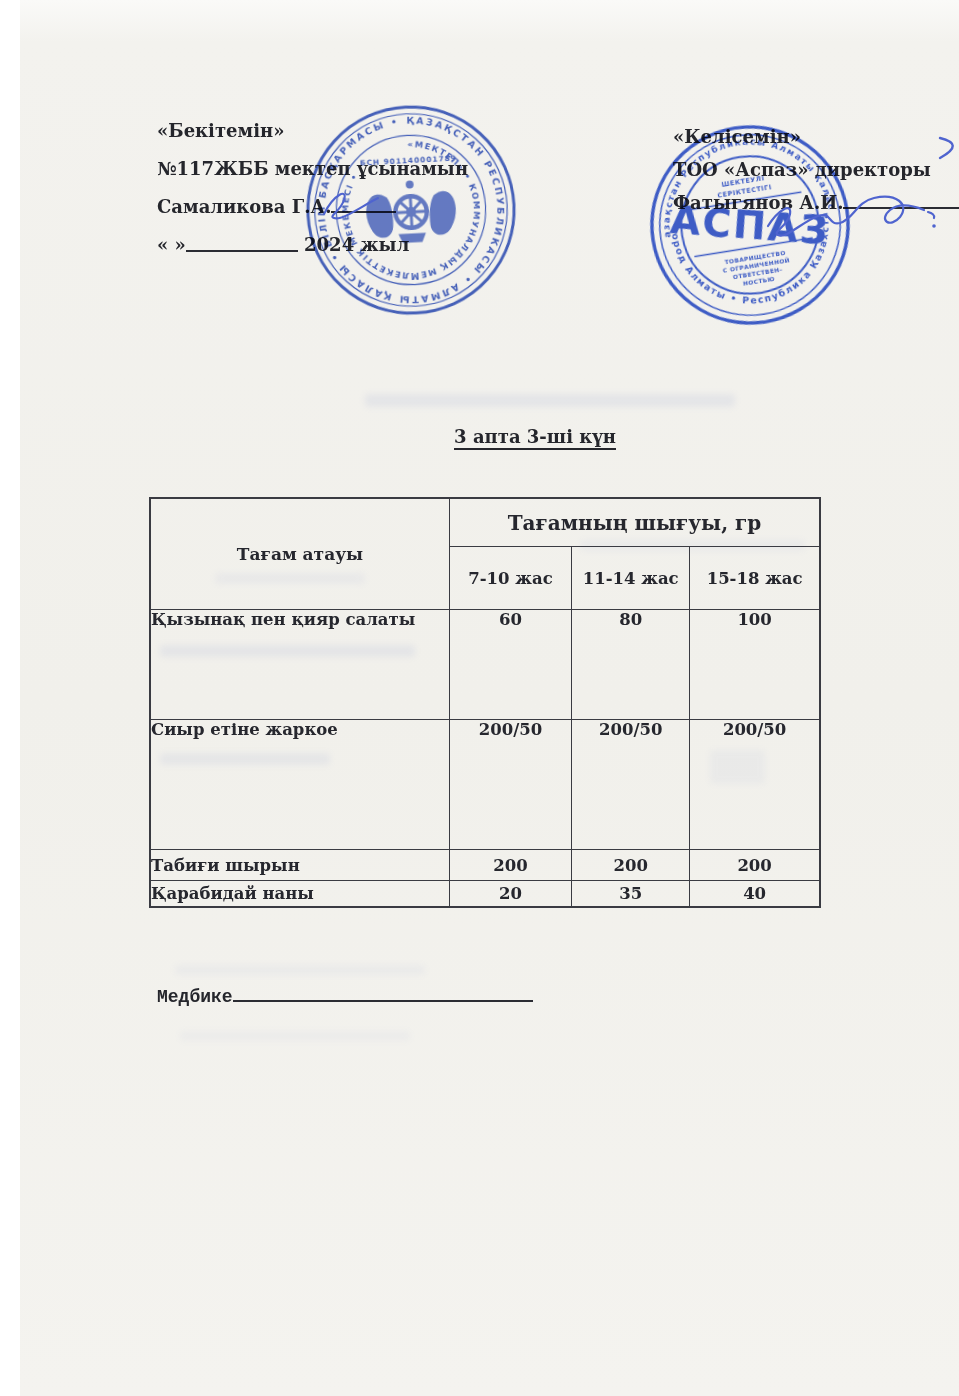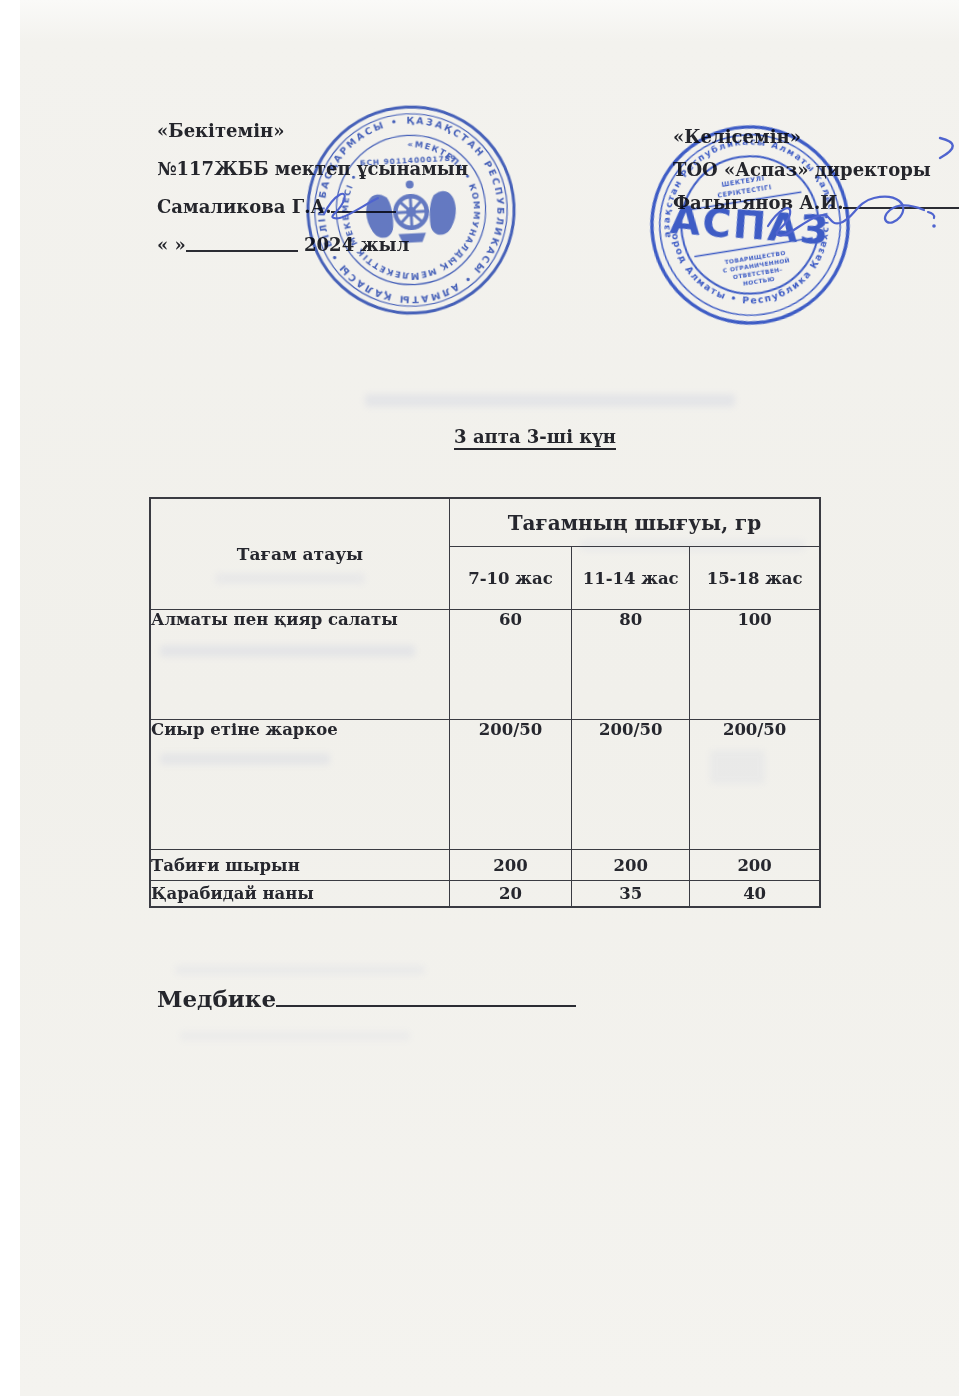--- a/index.html
+++ b/index.html
@@ -40,21 +40,21 @@
   tr.age-row th{height:62px;text-align:center;font-size:16.5px;}
   td.dish{padding:5px 4px 0 9px;vertical-align:top;text-align:left;}
   td.val{vertical-align:top;text-align:center;padding-top:5px;}
   tr.r1{height:110px;}
   tr.r2{height:130px;}
   tr.r3{height:31px;}
   tr.r4{height:26px;padding-left:35px;}
   tr.r3 td.dish,tr.r4 td.dish{vertical-align:middle;padding-top:0;}
   tr.r3 td.val,tr.r4 td.val{vertical-align:middle;padding-top:0;}
   
-  .nurse{position:absolute;left:137px;top:985px;font-weight:bold;font-size:23px;white-space:nowrap;}
+  .nurse{position:absolute;left:137px;top:985px;font-weight:bold;font-size:18px;white-space:nowrap;font-family:Liberation Mono, monospace;}
   
   .stamp{position:absolute;mix-blend-mode:multiply;filter:blur(0.35px);}
   .stamp-left{left:283px;top:102px;width:216px;height:216px;opacity:.88;transform:rotate(-3deg);}
   .stamp-right{left:627px;top:122px;width:206px;height:206px;opacity:.9;transform:rotate(-9deg);}
   .stamp text{font-family:"DejaVu Sans","Liberation Sans",sans-serif;font-weight:bold;}
   .ring-a{font-size:9.5px;letter-spacing:2.4px;fill:#2e4fbe;}
   .ring-b{font-size:8.5px;letter-spacing:1.4px;fill:#2e4fbe;}
   .bsn{font-size:7.5px;letter-spacing:1px;fill:#2e4fbe;}
   .arc-t{font-size:9px;letter-spacing:1.6px;fill:#2c50d0;}
   .arc-b{font-size:9.5px;letter-spacing:1.6px;fill:#2c50d0;}
@@ -173,21 +173,21 @@
         <th colspan="3" class="c-group">Тағамның шығуы, гр</th>
       </tr>
       <tr class="age-row">
         <th>7-10 жас</th>
         <th>11-14 жас</th>
         <th>15-18 жас</th>
       </tr>
     </thead>
     <tbody>
       <tr class="r1">
-        <td class="dish">Алматы пен қияр салаты</td>
+        <td class="dish">Қызынақ пен қияр салаты</td>
         <td class="val">60</td>
         <td class="val">80</td>
         <td class="val">100</td>
       </tr>
       <tr class="r2">
         <td class="dish">Сиыр етіне жаркое</td>
         <td class="val">200/50</td>
         <td class="val">200/50</td>
         <td class="val">200/50</td>
       </tr>

